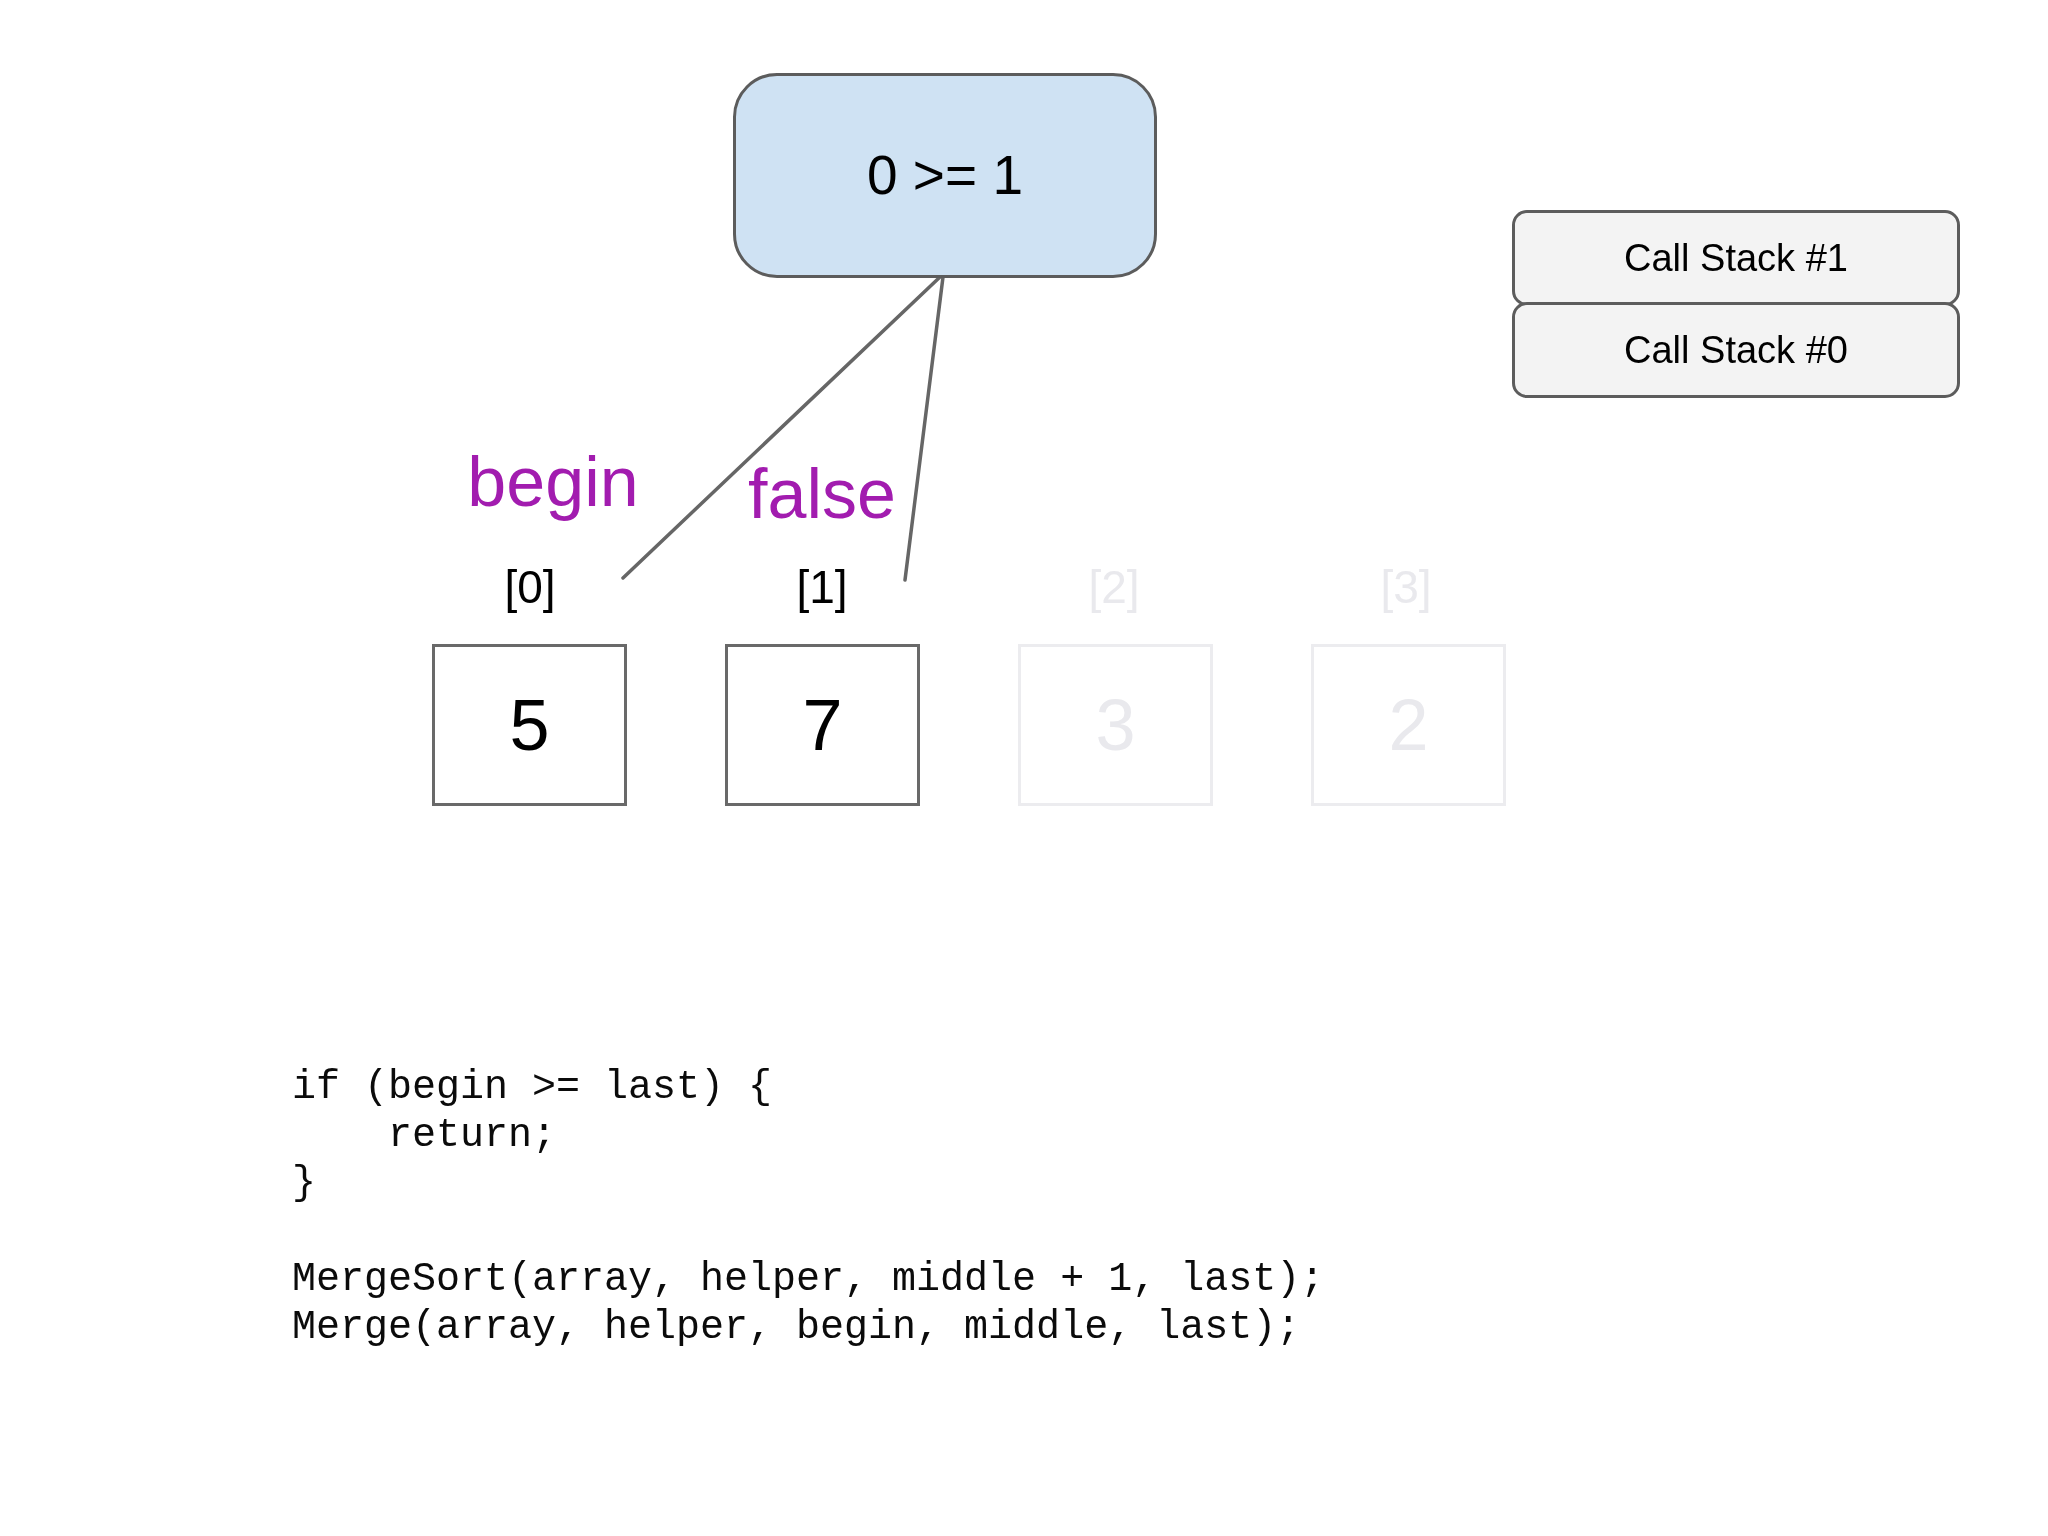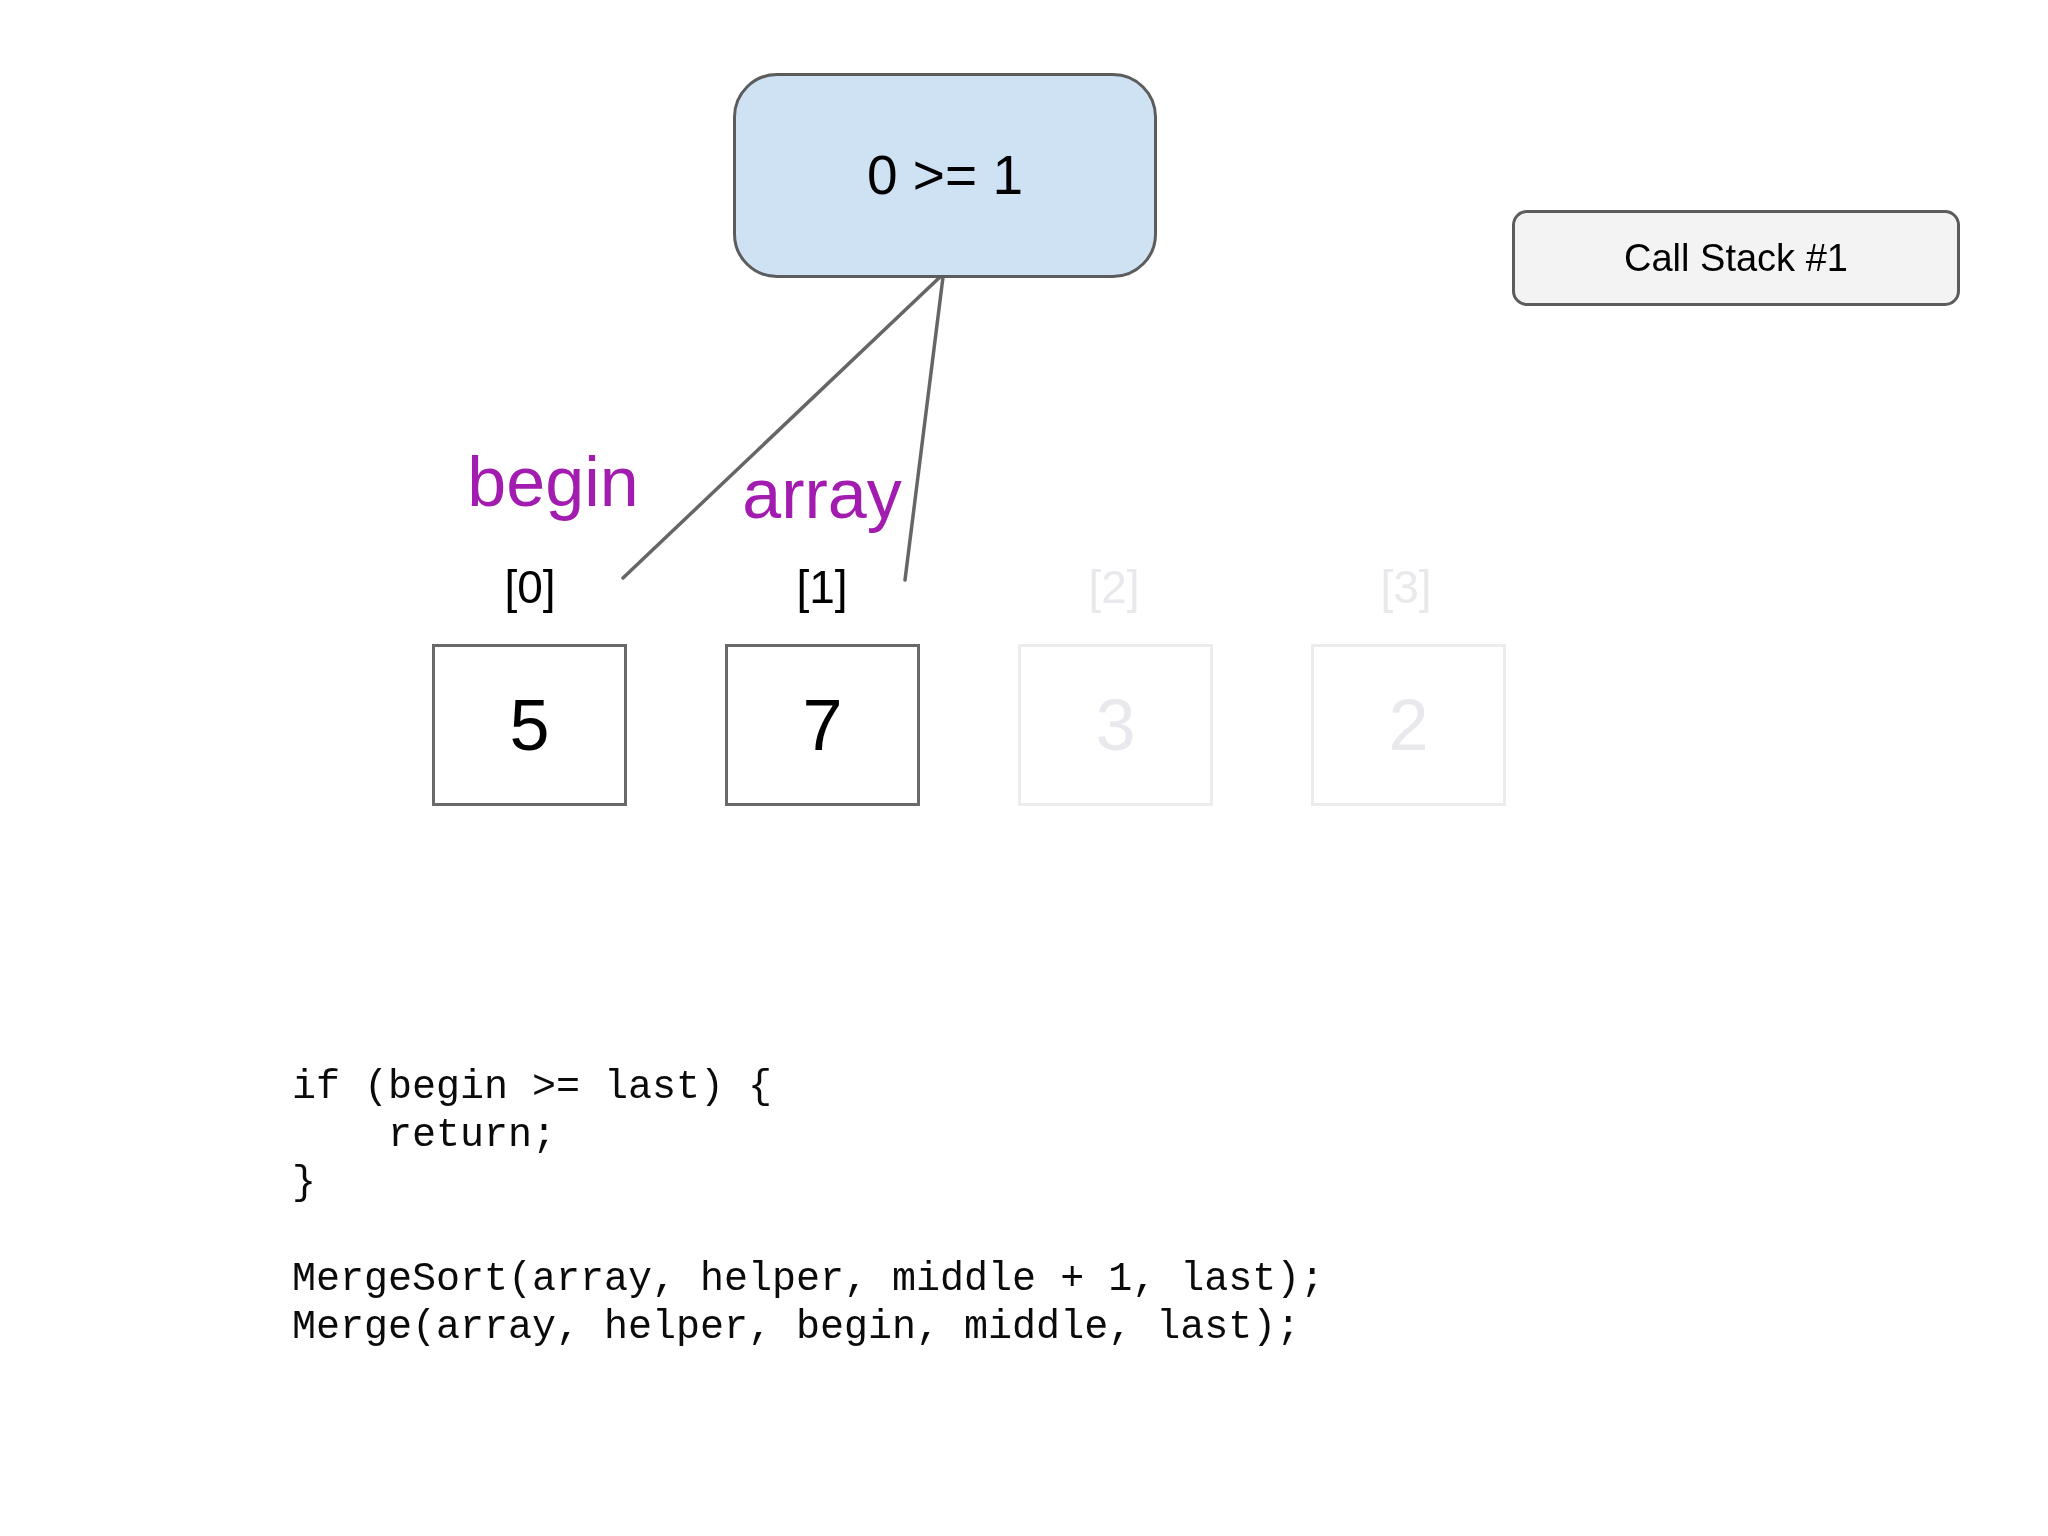--- a/index.html
+++ b/index.html
@@ -119,23 +119,26 @@
     <line x1="943" y1="277" x2="905" y2="580" stroke="#666666" stroke-width="3.5" stroke-linecap="round"></line>
   </svg>
 
   <div class="bubble">
     <div>0 &gt;= 1</div>
   </div>
 
   <div class="cs-box cs-1">
     <span>Call Stack #1</span>
   </div>
+  <div class="cs-box cs-0">
+    <span>Call Stack #0</span>
+  </div>
 
   <div class="ptr-label ptr-begin">begin</div>
-  <div class="ptr-label ptr-last">array</div>
+  <div class="ptr-label ptr-last">false</div>
 
   <div class="index-label c0">[0]</div>
   <div class="index-label c1">[1]</div>
   <div class="index-label c2 faded-text">[2]</div>
   <div class="index-label c3 faded-text">[3]</div>
 
   <div class="cell-box x0">
     <span>5</span>
   </div>
   <div class="cell-box x1">

